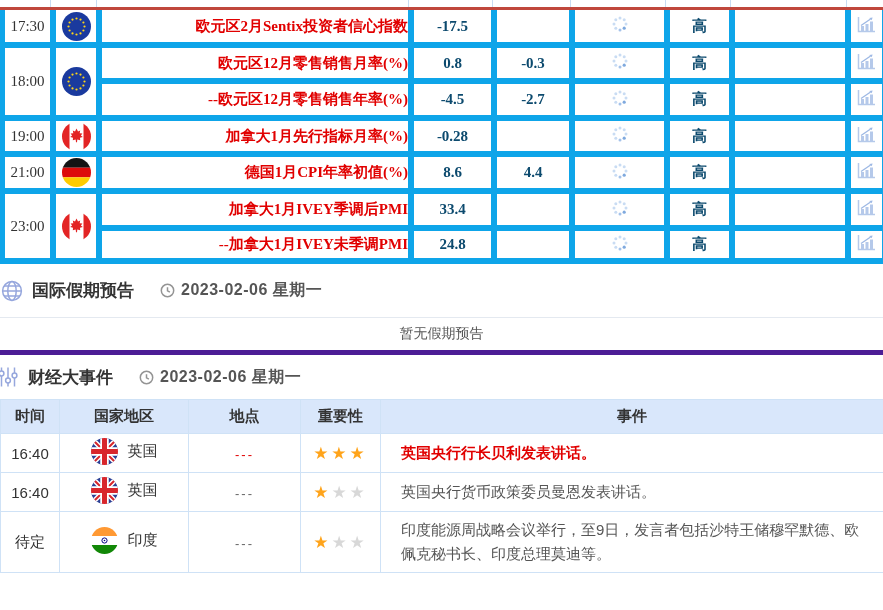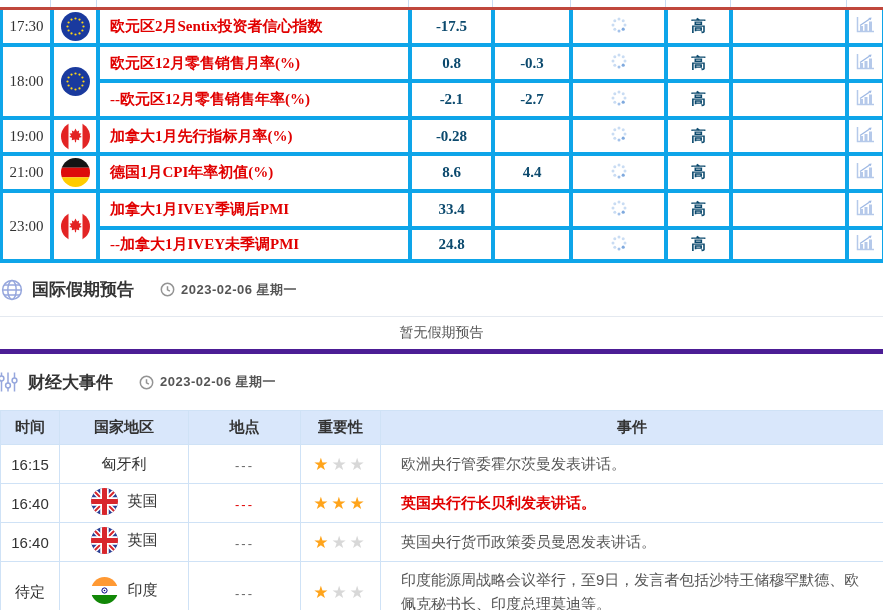--- a/index.html
+++ b/index.html
@@ -6,39 +6,39 @@
   html,body { width: 883px; height: 610px; overflow: hidden; background: #fff;
     font-family: "Liberation Sans", "DejaVu Sans", sans-serif; }
   .page { width: 883px; height: 610px; overflow: hidden; position: relative; }
 
   
   .clipwrap { width: 883px; overflow: hidden; font-family: Liberation Serif, serif; }
   table { border-collapse: collapse; table-layout: fixed; }
   .econ-sliver, .econ-table { width: 885px; margin-left: -1px; }
   .econ-sliver td { border-left: 1px solid #c8dcf2; border-right: 1px solid #c8dcf2; height: 7px; }
   .red-line { height: 3px; background: #c0473c; width: 883px; }
-  .econ-table td { border: 4px solid #0ea5e9; text-align: center; vertical-align: middle;
+  .econ-table td { border: 6px solid #0ea5e9; text-align: center; vertical-align: middle;
     font-size: 15px; color: #333; padding: 0; }
   .econ-table tr.h35 td { height: 35px; } .econ-table tr.h36 td { height: 36px; }
   .econ-table tr.h37 td { height: 37px; } .econ-table tr.h33 td { height: 33px; }
   .econ-table tr:first-child td { border-top: none; }
-  td.name-cell { text-align: left; padding-left: 10px; font-weight: bold; color: #e10000; }
+  td.name-cell { text-align: right; padding-left: 10px; font-weight: bold; color: #e10000; }
   td.val-cell, td.imp-cell { font-weight: bold; color: #0c4a6e; }
   .flag { display: inline-block; vertical-align: middle; }
   .chart-btn { display: inline-flex; align-items: center; justify-content: center; cursor: pointer; }
 
   
   .section-head { display: flex; align-items: center; padding-left: 1px; }
-  .sh-holiday { height: 53px; } .sh-events { height: 56px; }
+  .sh-holiday { height: 53px; } .sh-events { height: 44px; }
   .section-icon { width: 22px; height: 22px; margin-right: 9px; flex: 0 0 auto; }
   .section-icon.cut { margin-left: -4px; }
   .section-title { font-size: 17px; font-weight: bold; color: #333; }
   .date-group { display: flex; align-items: center; margin-left: 26px; }
   .clock { width: 15px; height: 15px; margin-right: 6px; }
-  .date-text { font-size: 13px; font-weight: bold; color: #555; letter-spacing: .5px; }
+  .date-text { font-size: 16px; font-weight: bold; color: #555; letter-spacing: .5px; }
   .empty-row { height: 38px; border-top: 1px solid #e4e9f0; border-bottom: 5px solid #4c1d95;
     display: flex; align-items: center; justify-content: center; font-size: 14px; color: #555; }
 
   
   .events-table { width: 883px; }
   .events-table td, .events-table th { border: 1px solid #cfe2f6; vertical-align: middle;
     text-align: center; font-size: 15px; color: #333; padding: 0; }
   .events-table th { background: #d9e7fb; font-weight: bold; height: 34px; color: #333; }
   .events-table tr.r39 td { height: 39px; }
   .events-table tr.rlast td { height: 56px; }
@@ -213,21 +213,21 @@
       <td class="imp-cell">高</td>
       <td></td>
       <td><span class="chart-btn">
                 <svg width="19" height="17" viewBox="0 0 19 17">
                   <use href="#chart-ic"></use>
                 </svg>
               </span></td>
     </tr>
     <tr class="h37">
       <td class="name-cell">--欧元区12月零售销售年率(%)</td>
-      <td class="val-cell">-2.1</td>
+      <td class="val-cell">-4.5</td>
       <td class="val-cell">-2.7</td>
       <td><svg width="16" height="16" viewBox="0 0 16 16">
                 <use href="#spinner"></use>
               </svg></td>
       <td class="imp-cell">高</td>
       <td></td>
       <td><span class="chart-btn">
                 <svg width="19" height="17" viewBox="0 0 19 17">
                   <use href="#chart-ic"></use>
                 </svg>
@@ -354,29 +354,20 @@
         <col style="width:503px">
     </colgroup>
     <tbody>
         <tr>
       <th>时间</th>
       <th>国家地区</th>
       <th>地点</th>
       <th>重要性</th>
       <th>事件</th>
     </tr>
-    <tr class="r39">
-      <td>16:15</td>
-      <td><span class="country-wrap">
-              <span>匈牙利</span>
-            </span></td>
-      <td><span class="dash">---</span></td>
-      <td><span class="stars"><span class="star-on">★</span><span class="star-off">★★</span></span></td>
-      <td class="event-cell">欧洲央行管委霍尔茨曼发表讲话。</td>
-    </tr>
     <tr class="r39 hl">
       <td>16:40</td>
       <td><span class="country-wrap">
         <svg class="flag" width="27" height="27" viewBox="0 0 27 27">
                 <use href="#uk-flag"></use>
               </svg>
         <span>英国</span>
             </span></td>
       <td><span class="dash">---</span></td>
       <td><span class="stars"><span class="star-on">★★★</span><span class="star-off"></span></span></td>

